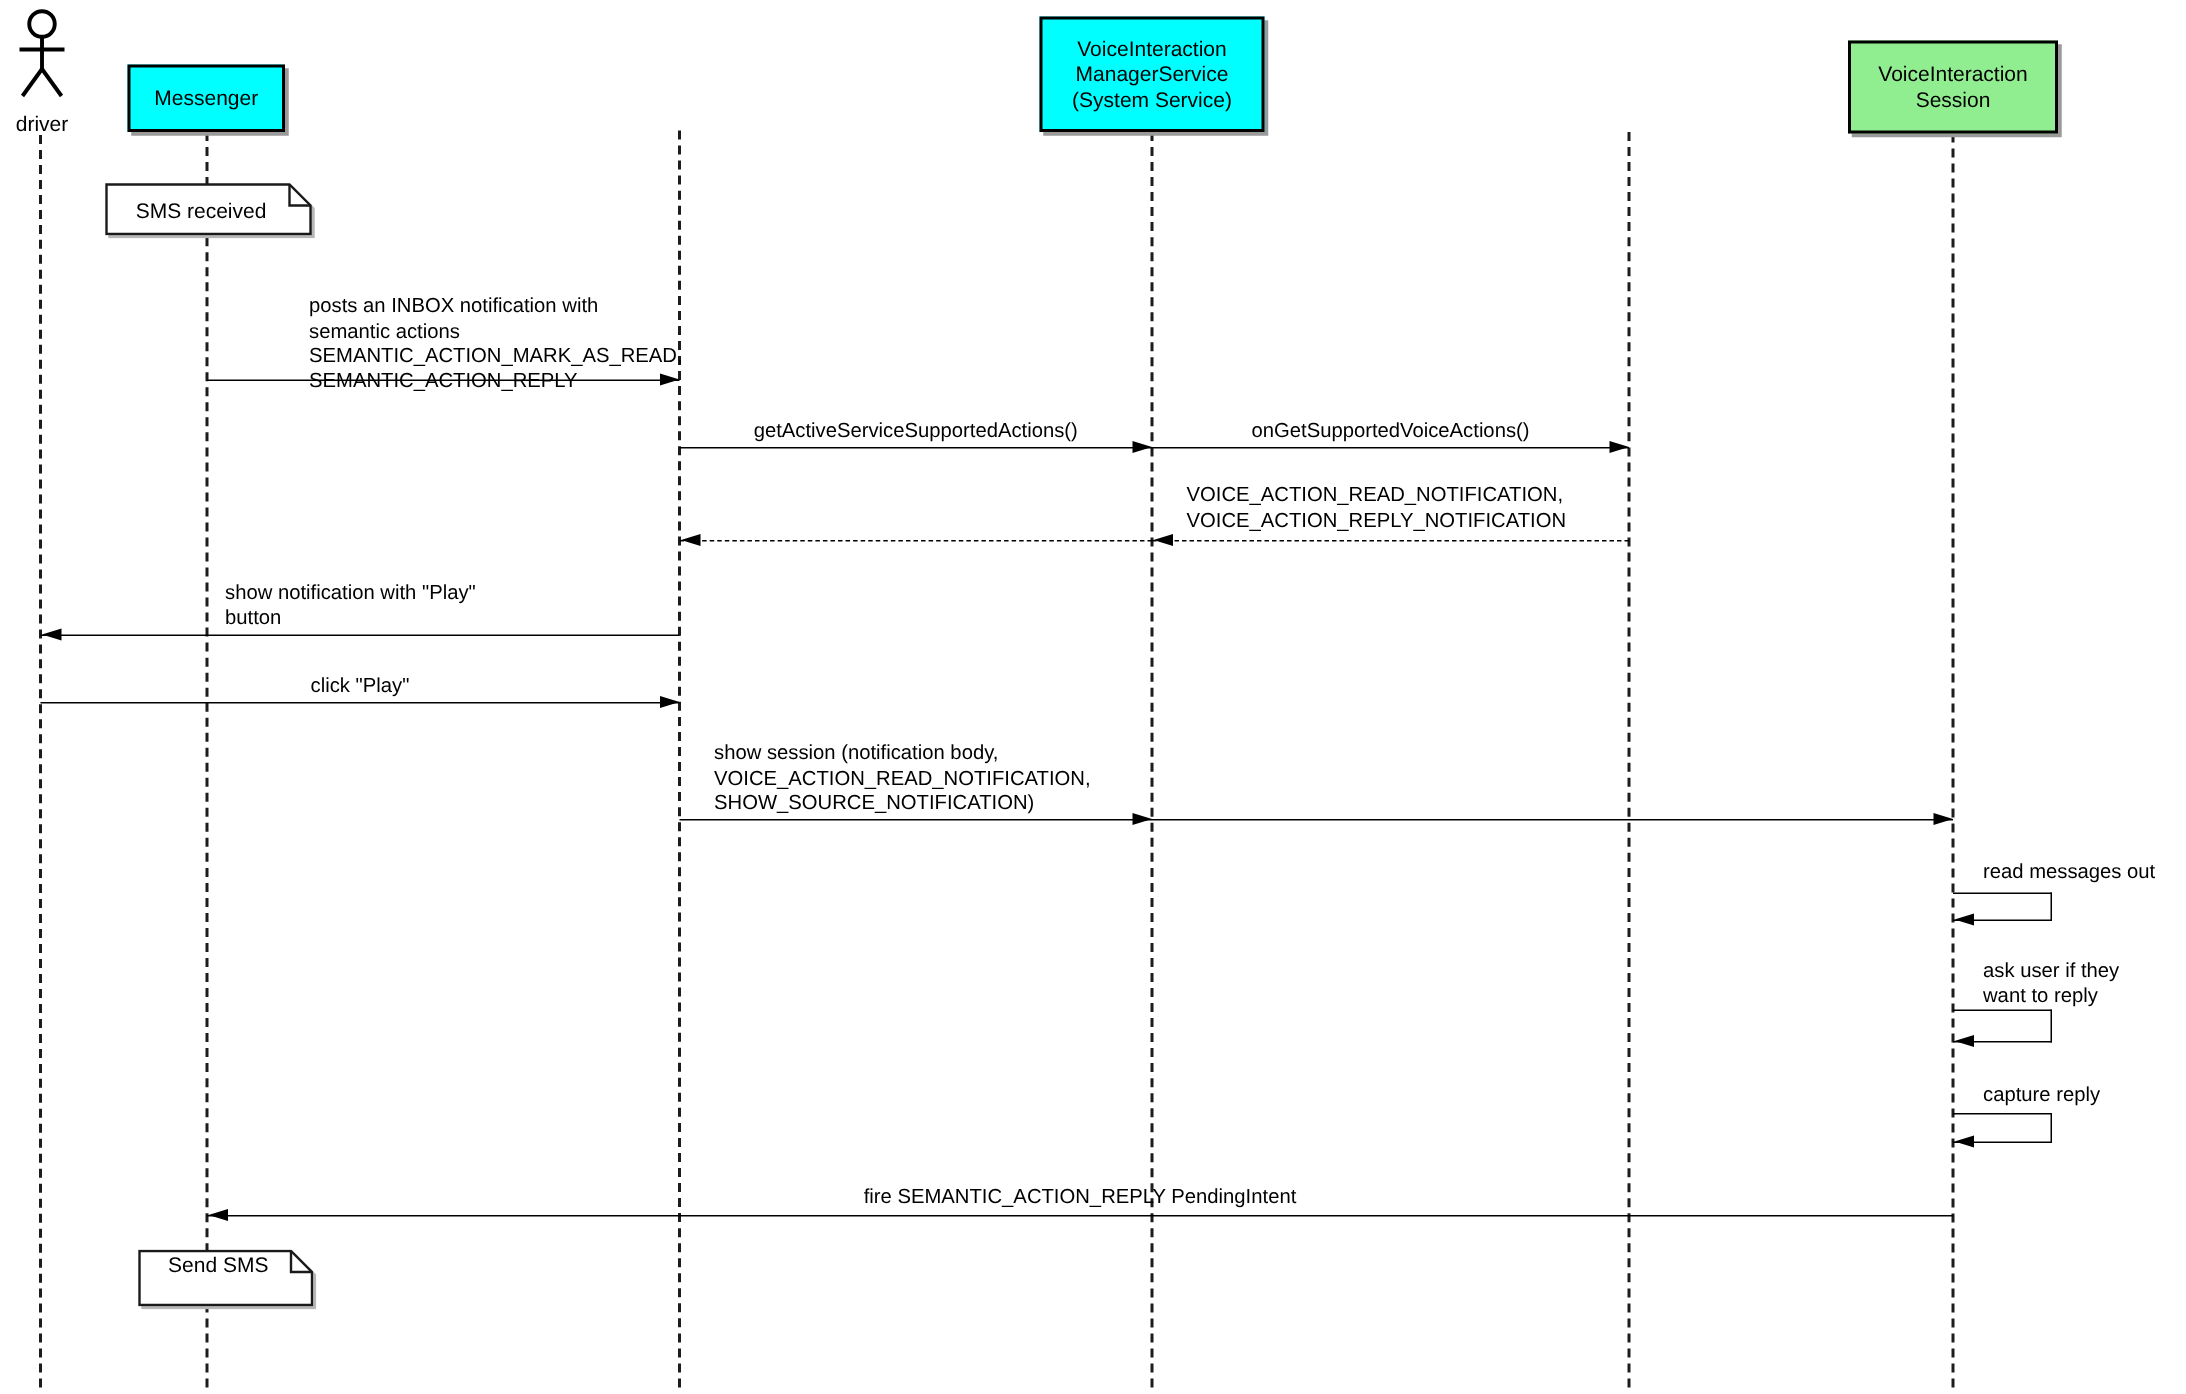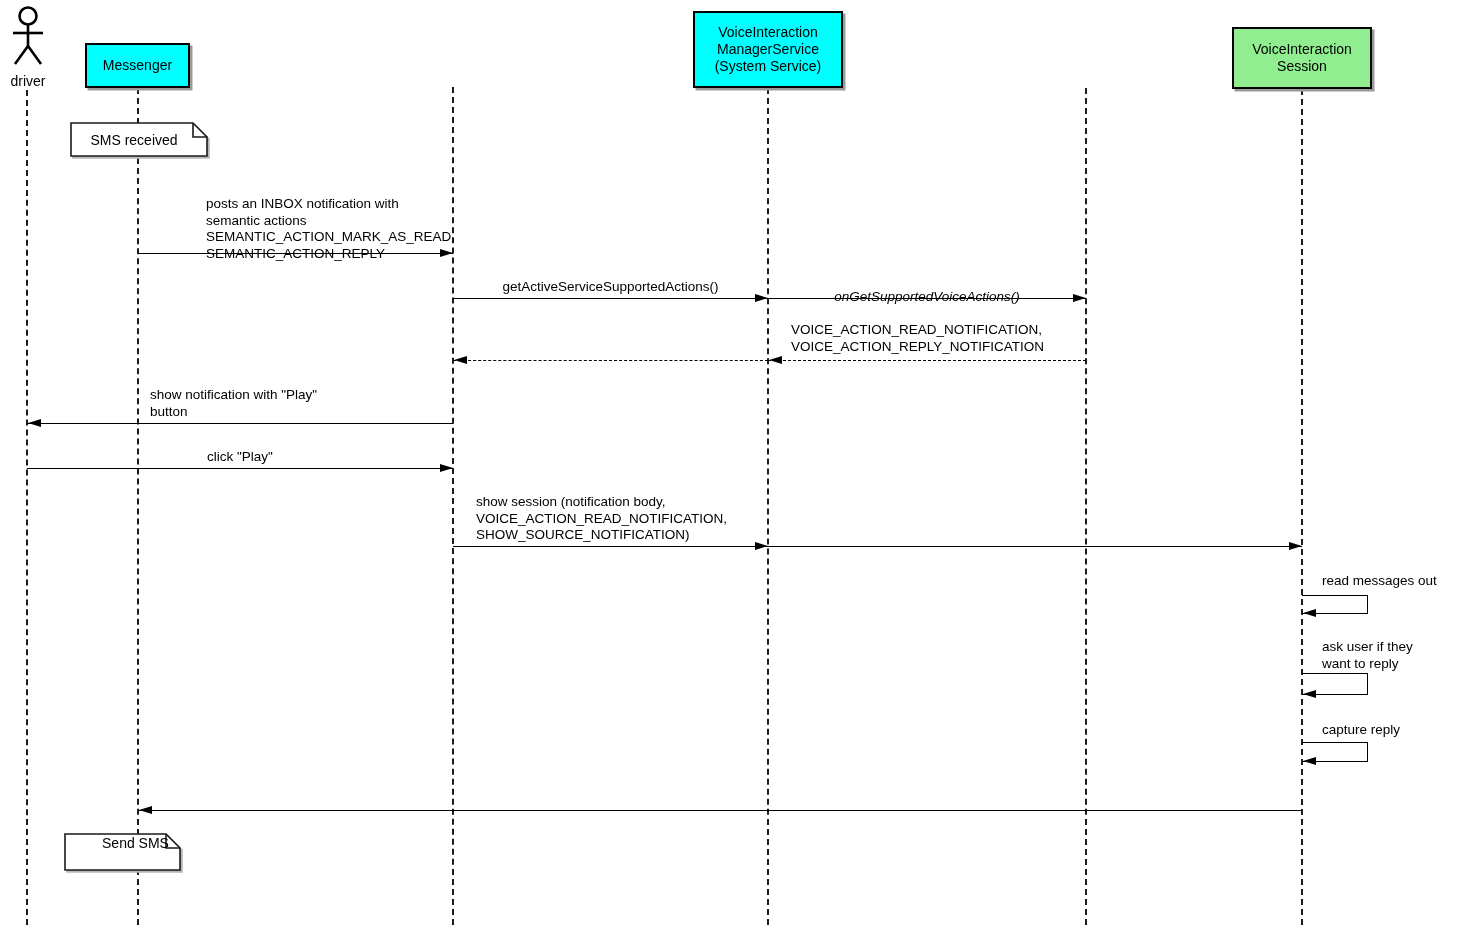--- a/index.html
+++ b/index.html
@@ -81,21 +81,21 @@
 semantic actions
 SEMANTIC_ACTION_MARK_AS_READ,
 SEMANTIC_ACTION_REPLY</div>
   <div class="mline" style="left:138px; top:253px; width:315px;"></div>
   <div class="ah r" style="left:440px; top:249px;"></div>
 
   <div class="mlabel center" style="left:453px; top:279px; width:315px;">getActiveServiceSupportedActions()</div>
   <div class="mline" style="left:453px; top:298px; width:315px;"></div>
   <div class="ah r" style="left:755px; top:294px;"></div>
 
-  <div class="mlabel center" style="left:768px; top:289px; width:318px;font-style:italic;">onGetSupportedVoiceActions()</div>
+  <div class="mlabel center" style="left:768px; top:279px; width:318px;">onGetSupportedVoiceActions()</div>
   <div class="mline" style="left:768px; top:298px; width:318px;"></div>
   <div class="ah r" style="left:1073px; top:294px;"></div>
 
   <div class="mlabel" style="left:791px; top:322px; width:280px;">VOICE_ACTION_READ_NOTIFICATION,
 VOICE_ACTION_REPLY_NOTIFICATION</div>
   <div class="mline dashed" style="left:768px; top:360px; width:318px;"></div>
   <div class="ah l" style="left:769px; top:356px;"></div>
   <div class="mline dashed" style="left:453px; top:360px; width:315px;"></div>
   <div class="ah l" style="left:454px; top:356px;"></div>
 
@@ -123,24 +123,25 @@
 
   <div class="mlabel" style="left:1322px; top:639px; width:130px;">ask user if they
 want to reply</div>
   <div class="selfloop" style="left:1302px; top:673px; width:66px; height:22px;"></div>
   <div class="ah l" style="left:1303px; top:690px;"></div>
 
   <div class="mlabel" style="left:1322px; top:722px; width:130px;">capture reply</div>
   <div class="selfloop" style="left:1302px; top:742px; width:66px; height:20px;"></div>
   <div class="ah l" style="left:1303px; top:757px;"></div>
 
+  <div class="mlabel center" style="left:138px; top:790px; width:1164px;">fire SEMANTIC_ACTION_REPLY PendingIntent</div>
   <div class="mline" style="left:138px; top:810px; width:1164px;"></div>
   <div class="ah l" style="left:139px; top:806px;"></div>
 
-  <div class="note" style="left:64px; top:833px; width:117px; height:20px;padding-left:36px;">
+  <div class="note" style="left:92px; top:833px; width:117px; height:20px;">
     <svg width="117" height="38">
       <polygon points="1,1 102,1 116,15 116,37 1,37" fill="#ffffff" stroke="#1a1a1a" stroke-width="1.6"></polygon>
       <polyline points="102,1 102,15 116,15" fill="none" stroke="#1a1a1a" stroke-width="1.6"></polyline>
     </svg>
     <span class="note-text">Send SMS</span>
   </div>
 
 </div>
 
 </body></html>

